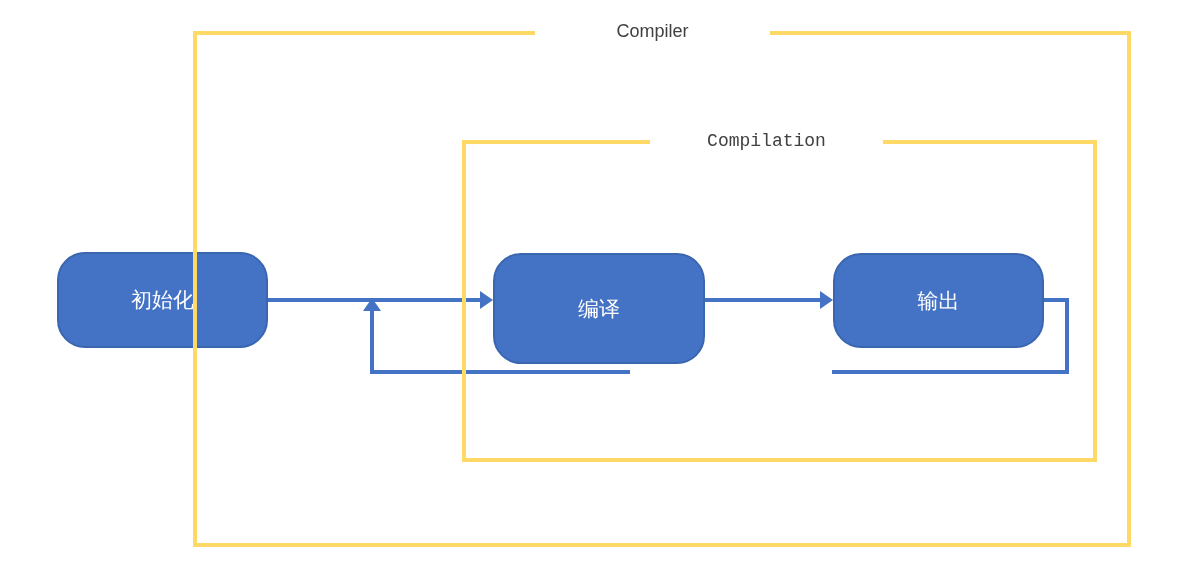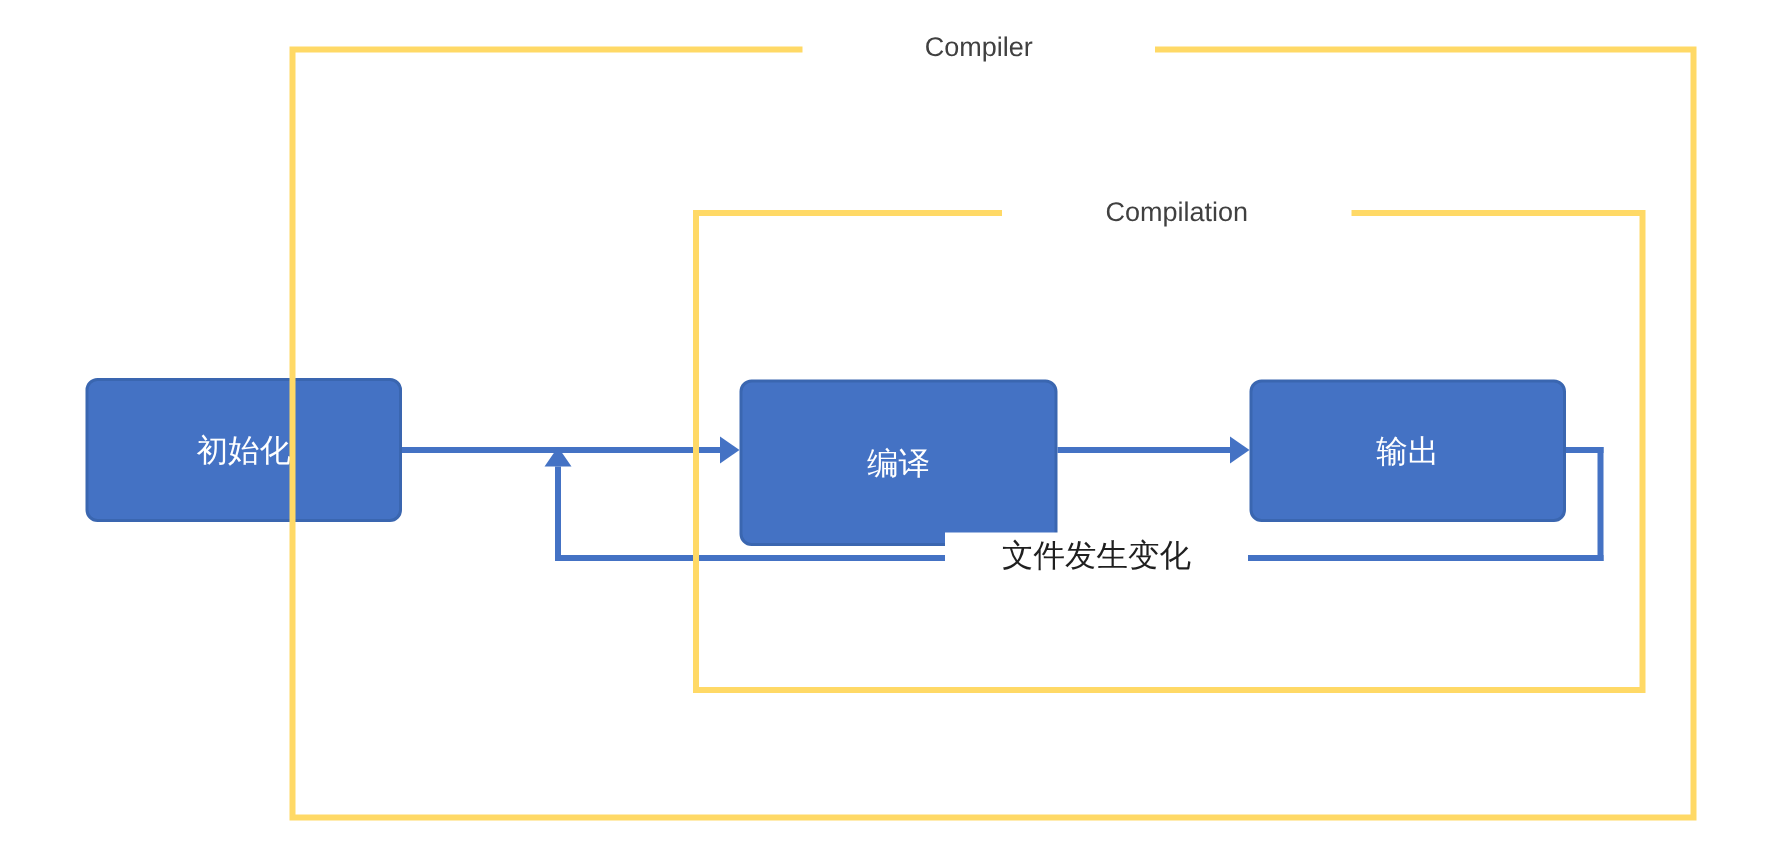--- a/index.html
+++ b/index.html
@@ -33,27 +33,27 @@
     position:absolute;
     background:#FFFFFF;
     color:var(--group-label-text);
     font-size:18px;
     line-height:32px;
     text-align:center;
     z-index:3;
     white-space:nowrap;
   }
   .group-label.compiler{left:535px;top:15px;width:235px;height:32px;}
-  .group-label.compilation{left:668px;top:125px;width:233px;height:32px;}
+  .group-label.compilation{left:650px;top:125px;width:233px;height:32px;font-family:Liberation Mono, monospace;}
   
   .node{
     position:absolute;
     background:var(--node-fill);
     border:2px solid var(--node-border);
-    border-radius:8px;
+    border-radius:28px;
     color:var(--node-text);
     font-size:21px;
     display:flex;align-items:center;justify-content:center;
     box-sizing:border-box;
     z-index:1;
   }
   .node.init{left:57px;top:252px;width:211px;height:96px;}
   .node.compile{left:493px;top:253px;width:212px;height:111px;}
   .node.output{left:833px;top:253px;width:211px;height:95px;}
   
@@ -114,21 +114,20 @@
   <div class="hline h-compile-output"></div>
   <div class="arrow-right a-into-output"></div>
 
   <div class="hline h-output-exit"></div>
   <div class="vline v-right-down"></div>
   <div class="hline h-bottom-right"></div>
   <div class="hline h-bottom-left"></div>
   <div class="vline v-left-up"></div>
   <div class="arrow-up"></div>
 
-  <div class="edge-label">文件发生变化</div>
 
   <div class="group outer"></div>
   <div class="group inner"></div>
 
   <div class="group-label compiler">Compiler</div>
   <div class="group-label compilation">Compilation</div>
 
 </div>
 
 </body></html>

